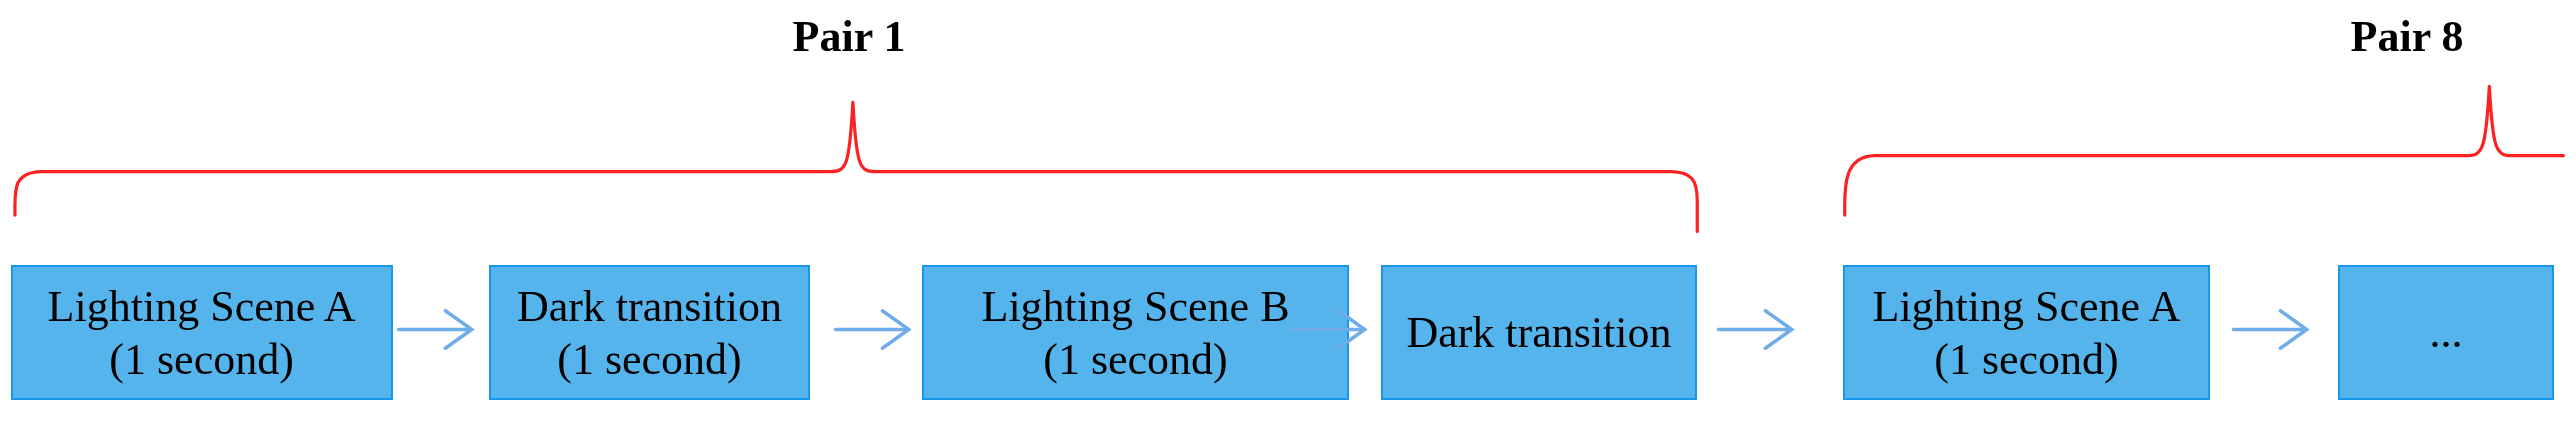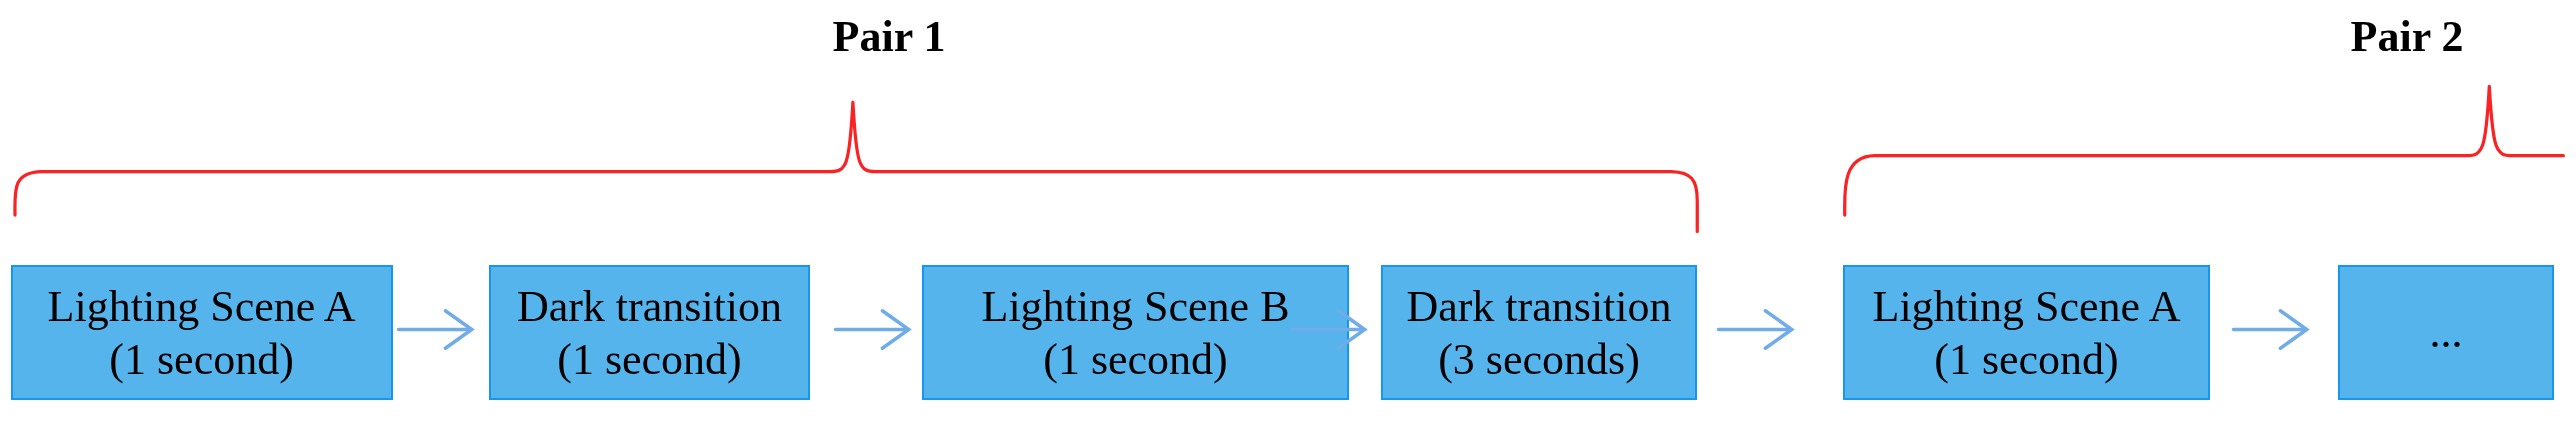--- a/index.html
+++ b/index.html
@@ -24,21 +24,21 @@
   .pair-label {
     position: absolute;
     top: 15.3px;
     transform: translateX(-50%);
     font-size: 44px;
     font-weight: bold;
     line-height: 1.0;
     white-space: nowrap;
     color: var(--text-color);
   }
-  #pair1-label { left: 849px; margin-left: 40px; }
+  #pair1-label { left: 849px; }
   #pair2-label { left: 2407px; }
   #brace-layer {
     position: absolute;
     left: 0; top: 0;
     width: 2576px; height: 426px;
     pointer-events: none;
   }
   .brace-path {
     fill: none;
     stroke: var(--brace-color);
@@ -93,37 +93,36 @@
              L 2886,394"></path>
     <path class="brace-path" d="M 3137,366
              C 3137,326 3132,266 3188,265
              L 4195,265
              C 4223,265 4228,255 4234,147
              C 4240,255 4245,265 4273,265
              L 4360,265"></path>
   </svg>
 
   <div class="pair-label" id="pair1-label">Pair 1</div>
-  <div class="pair-label" id="pair2-label">Pair 2</div>
+  <div class="pair-label" id="pair2-label">Pair 8</div>
 
   <div class="step" style="left:10.6px;   width:382px;">
     <div class="line">Lighting Scene A</div>
     <div class="line">(1 second)</div>
   </div>
   <div class="step" style="left:489px;  width:321px;">
     <div class="line">Dark transition</div>
     <div class="line">(1 second)</div>
   </div>
   <div class="step" style="left:922px; width:427px;">
     <div class="line">Lighting Scene B</div>
     <div class="line">(1 second)</div>
   </div>
   <div class="step" style="left:1381px; width:316px;">
     <div class="line">Dark transition</div>
-    <div class="line">(3 seconds)</div>
   </div>
   <div class="step" style="left:1843px; width:367px;">
     <div class="line">Lighting Scene A</div>
     <div class="line">(1 second)</div>
   </div>
   <div class="step" style="left:2338px; width:216px;">
     <div class="line">...</div>
 
   </div>
 

